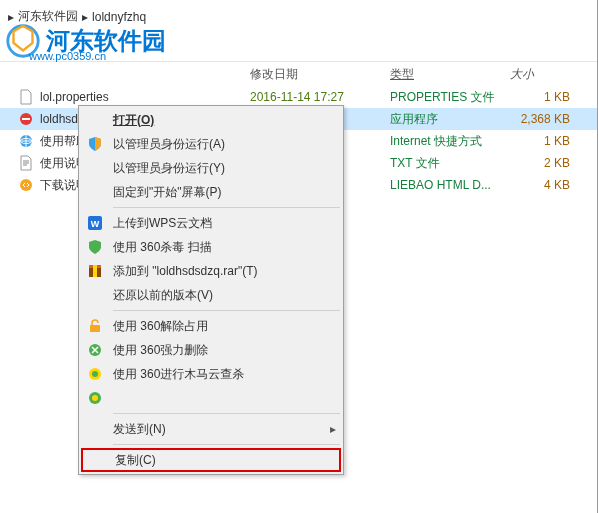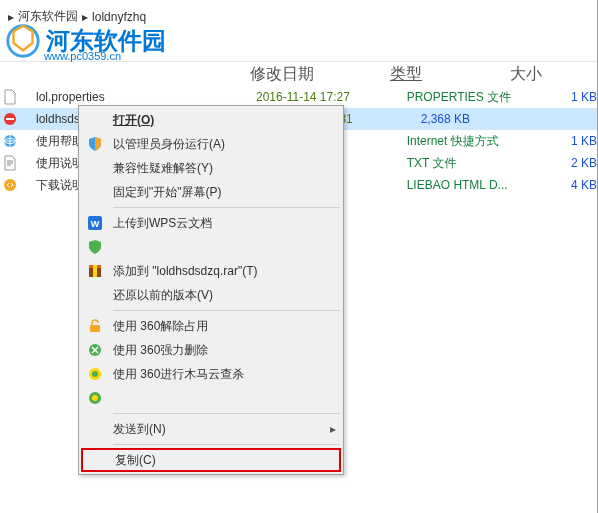--- a/index.html
+++ b/index.html
@@ -3,33 +3,33 @@
 <meta charset="utf-8">
 <style>
 * { margin: 0; padding: 0; box-sizing: border-box; font-family: "Microsoft YaHei", "Segoe UI", sans-serif; }
 body { width: 598px; height: 513px; background: #fff; font-size: 12px; color: #333; position: relative; overflow: hidden; border-right: 1px solid #999; }
 .header { height: 62px; position: relative; border-bottom: 1px solid #e5e5e5; }
 .breadcrumb { position: absolute; top: 8px; left: 8px; font-size: 12px; display: flex; align-items: center; gap: 4px; }
 .logo-area { position: absolute; top: 22px; left: 4px; display: flex; align-items: center; }
 .logo-icon { width: 38px; height: 38px; position: relative; }
 .logo-icon svg { width: 38px; height: 38px; }
 .logo-text { font-size: 24px; font-weight: bold; color: #0078d7; margin-left: 4px; }
-.logo-url { position: absolute; top: 50px; left: 44px; font-size: 11px; color: #0078d7; }
-.columns { display: flex; height: 24px; align-items: center; padding-left: 250px; color: #555; font-size: 16px; }
+.logo-url { position: absolute; top: 50px; left: 29px; font-size: 11px; color: #0078d7; }
+.columns { display: flex; height: 24px; align-items: center; padding-left: 250px; color: #555; font-size: 12px; }
 .col-date { width: 140px; }
 .col-type { width: 120px; text-decoration: underline; }
-.col-size { width: 60px; }
+.col-size { width: 60px; font-style: italic; }
 .file-list { position: relative; }
-.file-row { display: flex; align-items: center; height: 22px; padding-left: 2px; gap: 12px; }
+.file-row { display: flex; align-items: center; height: 22px; padding-left: 18px; }
 .file-row.selected { background: #cce8ff; }
 .file-icon { width: 16px; height: 16px; margin-right: 6px; display: flex; align-items: center; justify-content: center; }
 .file-name { width: 210px; white-space: nowrap; overflow: hidden; }
 .file-date { width: 140px; color: #4d7c0f; }
 .file-type { width: 120px; color: #15803d; }
-.file-size { width: 60px; text-align: right; color: #1d4ed8; }
+.file-size { width: 60px; text-align: right; color: #a16207; }
 .context-menu { position: absolute; top: 105px; left: 78px; width: 266px; background: #f0f0f0; border: 1px solid #a0a0a0; box-shadow: 2px 2px 4px rgba(0,0,0,0.2); padding: 2px; }
 .menu-item { display: flex; align-items: center; height: 24px; padding-left: 4px; font-size: 12px; }
 .menu-item.bold { font-weight: bold; text-decoration: underline; }
 .menu-icon { width: 20px; height: 20px; margin-right: 8px; display: flex; align-items: center; justify-content: center; }
 .menu-label { flex: 1; white-space: nowrap; }
 .menu-arrow { width: 16px; text-align: center; color: #555; }
 .menu-sep { height: 1px; background: #d0d0d0; margin: 3px 1px 3px 32px; }
 .highlight-box { border: 2px solid #d00; }
 .icon-svg { width: 16px; height: 16px; }
 </style>
@@ -75,20 +75,21 @@
     </div>
     <div class="file-row selected">
       <span class="file-icon">
         <svg class="icon-svg" viewBox="0 0 16 16">
           <circle cx="8" cy="8" r="6" fill="#e53935"></circle>
           <rect x="4" y="7" width="8" height="2" fill="#fff"></rect>
         </svg>
       </span>
       <span class="file-name">loldhsdsdzq.EXE</span>
       <span class="file-date">2016-03-26 10:31</span>
+      <span class="file-type">应用程序</span>
       <span class="file-size">2,368 KB</span>
     </div>
     <div class="file-row">
       <span class="file-icon">
         <svg class="icon-svg" viewBox="0 0 16 16">
           <circle cx="8" cy="8" r="6" fill="#3aa0e8"></circle>
           <ellipse cx="8" cy="8" rx="6" ry="2.5" fill="none" stroke="#fff"></ellipse>
           <path d="M8 2 V14 M2 8 H14" stroke="#fff"></path>
         </svg>
       </span>
@@ -132,21 +133,21 @@
       <span class="menu-icon">
         <svg class="icon-svg" viewBox="0 0 16 16">
           <path d="M8 1 L14 3 V8 C14 12 8 15 8 15 S2 12 2 8 V3 Z" fill="#3aa0e8"></path>
           <path d="M8 1 L14 3 V8 C14 12 8 15 8 15 V1 Z" fill="#f5a623"></path>
         </svg>
       </span>
       <span class="menu-label">以管理员身份运行(A)</span>
     </div>
   <div class="menu-item">
       <span class="menu-icon"></span>
-      <span class="menu-label">兼容性疑难解答(Y)</span>
+      <span class="menu-label">以管理员身份运行(Y)</span>
     </div>
   <div class="menu-item">
       <span class="menu-icon"></span>
       <span class="menu-label">固定到"开始"屏幕(P)</span>
     </div>
   <div class="menu-sep"></div>
   <div class="menu-item">
       <span class="menu-icon">
         <svg class="icon-svg" viewBox="0 0 16 16">
           <rect x="1" y="1" width="14" height="14" rx="2" fill="#2173d9"></rect>
@@ -154,20 +155,21 @@
         </svg>
       </span>
       <span class="menu-label">上传到WPS云文档</span>
     </div>
   <div class="menu-item">
       <span class="menu-icon">
         <svg class="icon-svg" viewBox="0 0 16 16">
           <path d="M8 1 L14 3 V8 C14 12 8 15 8 15 S2 12 2 8 V3 Z" fill="#4caf50"></path>
         </svg>
       </span>
+      <span class="menu-label">使用 360杀毒 扫描</span>
     </div>
   <div class="menu-item">
       <span class="menu-icon">
         <svg class="icon-svg" viewBox="0 0 16 16">
           <rect x="2" y="2" width="12" height="12" fill="#8b4513"></rect>
           <rect x="2" y="2" width="12" height="3" fill="#d2691e"></rect>
           <rect x="6" y="2" width="4" height="12" fill="#ffd700"></rect>
         </svg>
       </span>
       <span class="menu-label">添加到 "loldhsdsdzq.rar"(T)</span>

